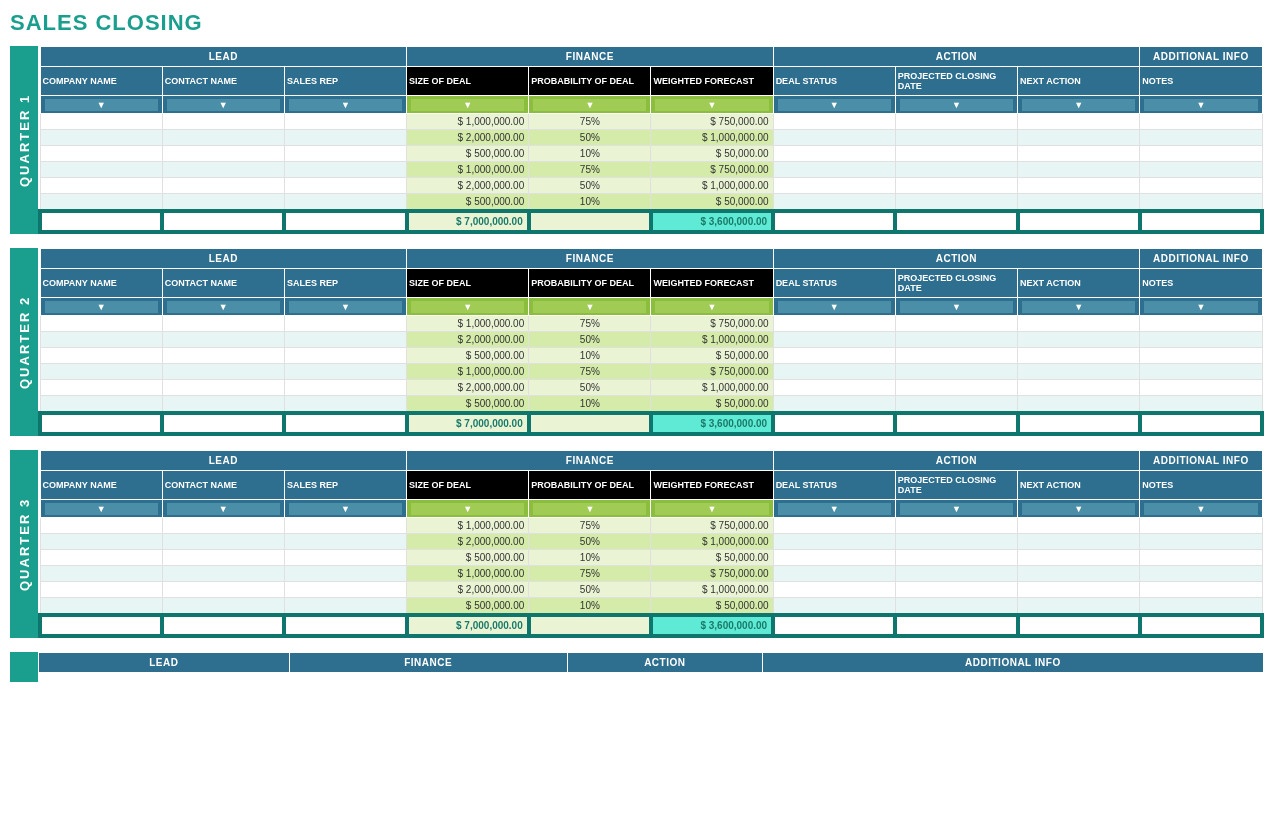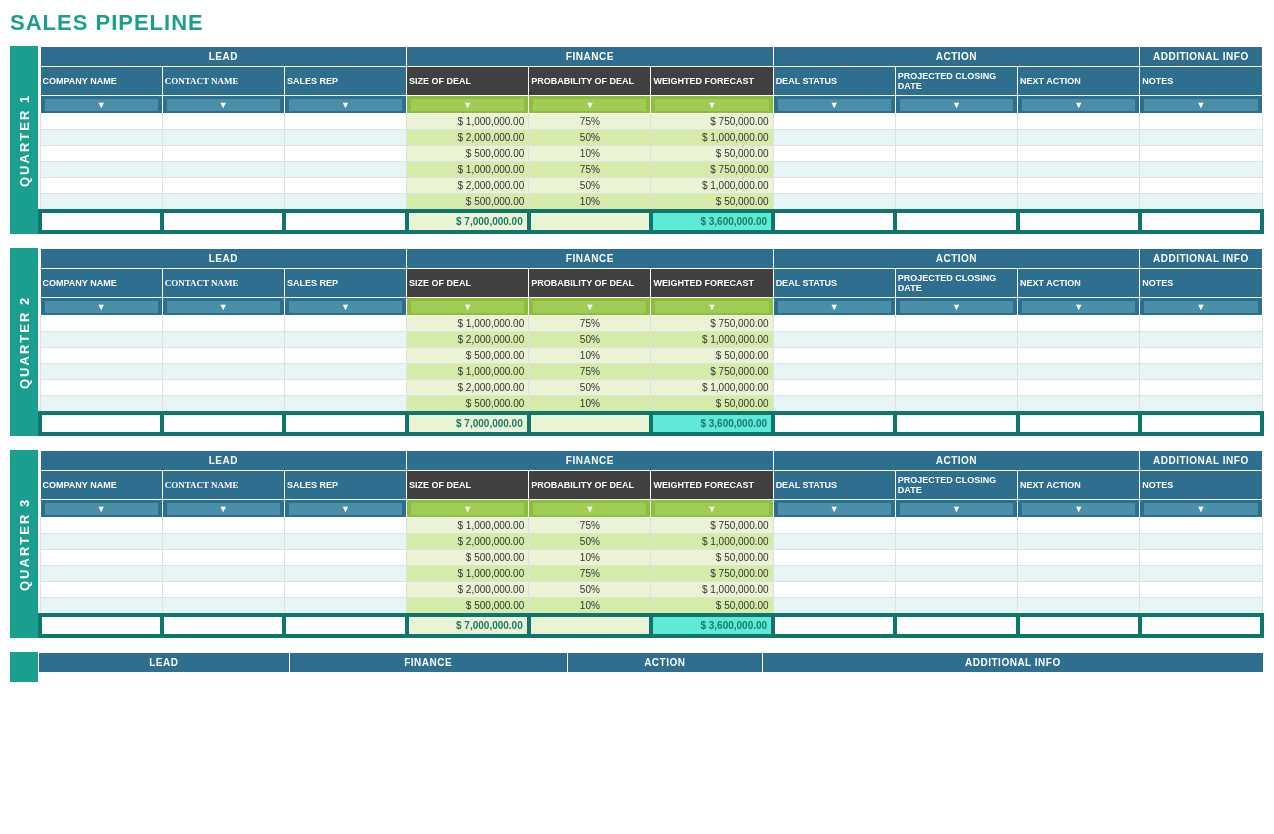--- a/index.html
+++ b/index.html
@@ -59,21 +59,21 @@
       background: #2e6e8e;
       color: white;
       font-weight: bold;
       font-size: 9px;
       text-align: left;
       padding: 4px 2px;
       border: 1px solid #fff;
       vertical-align: middle;
     }
     .col-header-row th.finance-col {
-      background: #404040;
+      background: #000000;
     }
     .dropdown-row td {
       background: #2e6e8e;
       padding: 2px 4px;
       border: 1px solid #fff;
       text-align: center;
     }
     .dropdown-row td.finance-col {
       background: #8bbe3c;
     }
@@ -129,34 +129,34 @@
     .total-row td.size-total {
       background: #eaf4d5;
       color: #1a7a6a;
     }
     .total-row td.wf-total {
       background: #5eead4;
       color: #1a7a6a;
     }
     
     .col-company { width: 9%; }
-    .col-contact { width: 9%; font-family: Liberation Serif, serif; }
+    .col-contact { width: 9%; }
     .col-salesrep { width: 8%; }
     .col-sizedeal { width: 10%; }
     .col-prob { width: 8%; }
     .col-wf { width: 10%; margin-top: 32px; }
     .col-dealstatus { width: 7%; }
     .col-projclose { width: 9%; margin-top: 24px; }
     .col-nextaction { width: 12%; }
     .col-notes { width: 18%; }
   </style>
 </head>
 <body>
 
-<div class="page-title">SALES PIPELINE</div>
+<div class="page-title">SALES CLOSING</div>
 
 <div id="quarters-container">
     <div class="quarter-section">
       <div class="quarter-label">QUARTER 1</div>
       <div class="quarter-table-wrap">
         <table>
           <thead>
             <tr class="section-header-row">
     <th colspan="3">LEAD</th>
     <th colspan="3" class="finance-col">FINANCE</th>

